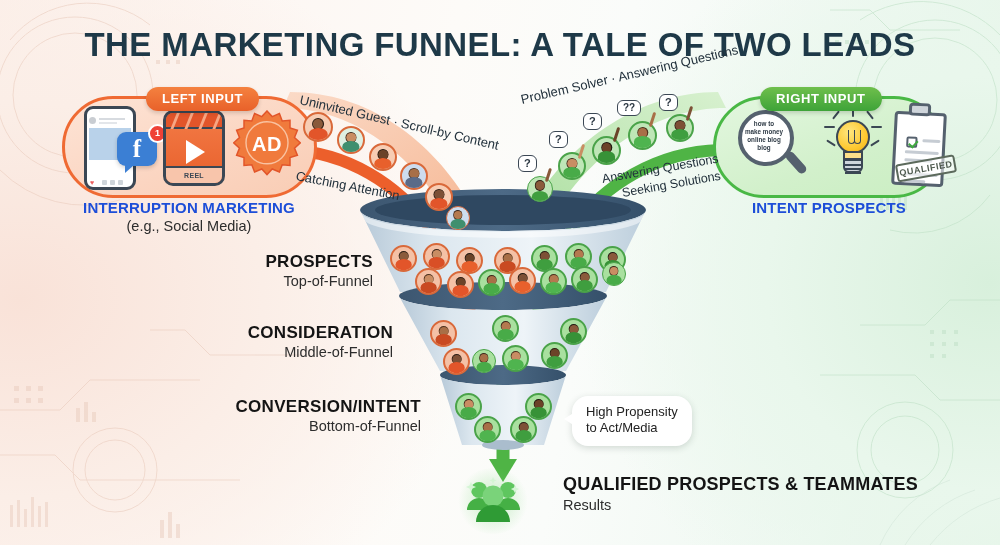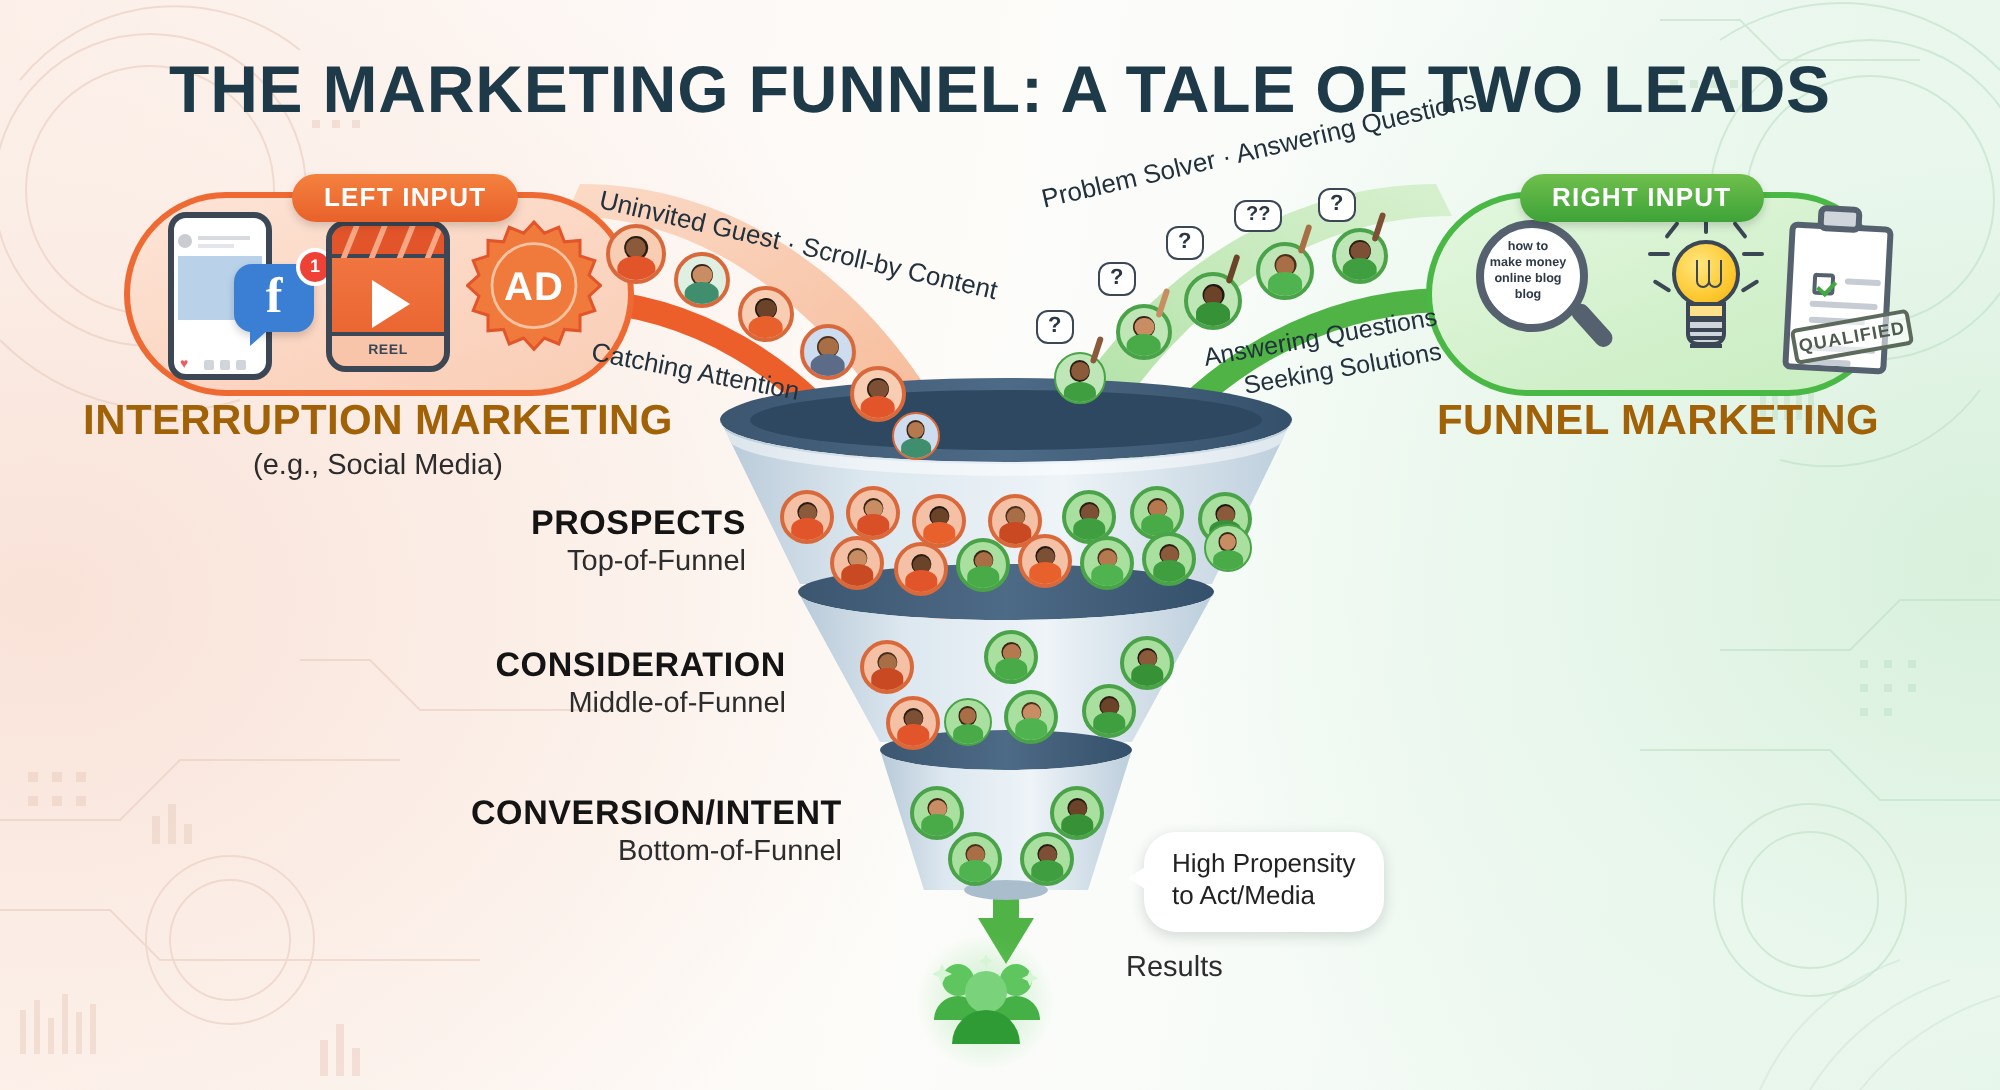--- a/index.html
+++ b/index.html
@@ -40,21 +40,21 @@
   }
   .badge{
     position:absolute;border-radius:16px;padding:4px 16px 5px;
     font-size:13px;font-weight:bold;color:#fff;letter-spacing:.6px;
     white-space:nowrap;z-index:6;box-shadow:0 2px 4px rgba(0,0,0,.16);
   }
   .badge-left{left:146px;top:87px;background:linear-gradient(180deg,#f4813f 0%,#e8612a 100%);}
   .badge-right{left:760px;top:87px;background:linear-gradient(180deg,#6fbf4c 0%,#3ea338 100%);}
 
   .cap-caption{position:absolute;text-align:center;width:300px;}
-  .cap-caption .t1{font-size:21px;font-weight:bold;color:#a16207;letter-spacing:.2px;white-space:nowrap;}
+  .cap-caption .t1{font-size:15px;font-weight:bold;color:#1d4ed8;letter-spacing:.2px;white-space:nowrap;}
   .cap-caption .t2{font-size:14.5px;color:#2c2c2c;margin-top:2px;white-space:nowrap;}
   .capcap-left{left:39px;top:199px;}
   .capcap-right{left:679px;top:199px;}
 
   
   .ic{position:absolute;}
 
   
   .phone{left:84px;top:106px;width:52px;height:84px;}
   .phone-body{position:absolute;inset:0;border-radius:9px;background:#fff;border:3px solid #3b4754;box-sizing:border-box;}
@@ -395,21 +395,21 @@
       <i class="clip-line" style="left:9px;top:44px;width:28px"></i>
       <i class="clip-line" style="left:9px;top:58px;width:34px"></i>
       <i class="clip-line" style="left:9px;top:65px;width:22px"></i>
       <div class="clip-chk"></div>
       <div class="qual-stamp">QUALIFIED</div>
     </div>
     <div class="clip-clip"></div>
   </div>
 
   <div class="cap-caption capcap-right">
-    <div class="t1">FUNNEL MARKETING</div>
+    <div class="t1">INTENT PROSPECTS</div>
   </div>
 
   <div class="arctxt" style="left:300px;top:92px;transform:rotate(13deg);transform-origin:left center;">Uninvited Guest  ·  Scroll-by Content</div>
   <div class="arctxt" style="left:296px;top:168px;transform:rotate(11deg);transform-origin:left center;">Catching Attention</div>
 
   <div class="arctxt" style="left:521px;top:92px;transform:rotate(-13deg);transform-origin:left center;">Problem Solver  ·  Answering Questions</div>
   <div class="arctxt" style="left:602px;top:172px;transform:rotate(-10deg);transform-origin:left center;font-size:12.5px;">Answering Questions</div>
   <div class="arctxt" style="left:622px;top:186px;transform:rotate(-10deg);transform-origin:left center;font-size:12.5px;">Seeking Solutions</div>
 
   <div id="arc-left-avatars">
@@ -616,36 +616,37 @@
   </div>
   <div class="stage" style="left:128px;top:323px;width:265px;">
     <div class="s1">CONSIDERATION</div>
     <div class="s2">Middle-of-Funnel</div>
   </div>
   <div class="stage" style="left:128px;top:397px;width:293px;">
     <div class="s1">CONVERSION/INTENT</div>
     <div class="s2">Bottom-of-Funnel</div>
   </div>
 
-  <div class="callout" style="left:572px;top:416px;">
+  <div class="callout" style="left:572px;top:396px;">
     <div>High Propensity</div>
     <div>to Act/Media</div>
   </div>
 
   <div class="glow"></div>
   <svg style="position:absolute;left:462px;top:476px;width:62px;height:52px" viewBox="0 0 62 52">
     <circle cx="17" cy="14" r="8" fill="#5fc65f"></circle>
     <path d="M5 34 A12 12 0 0 1 29 34 Z" fill="#45b045"></path>
     <circle cx="46" cy="14" r="8" fill="#5fc65f"></circle>
     <path d="M34 34 A12 12 0 0 1 58 34 Z" fill="#45b045"></path>
     <circle cx="31" cy="20" r="10.5" fill="#7ad37a"></circle>
     <path d="M14 46 A17 17 0 0 1 48 46 Z" fill="#2f9b35"></path>
     <g fill="#d5f5d5">
       <path d="M9 6 l1.6 3.4 3.4 1.6 -3.4 1.6 -1.6 3.4 -1.6 -3.4 -3.4 -1.6 3.4 -1.6 Z"></path>
       <path d="M53 9 l1.3 2.8 2.8 1.3 -2.8 1.3 -1.3 2.8 -1.3 -2.8 -2.8 -1.3 2.8 -1.3 Z"></path>
       <path d="M31 1 l1.1 2.4 2.4 1.1 -2.4 1.1 -1.1 2.4 -1.1 -2.4 -2.4 -1.1 2.4 -1.1 Z"></path>
     </g>
   </svg>
   <div class="result">
+    <div class="r1">QUALIFIED PROSPECTS &amp; TEAMMATES</div>
     <div class="r2">Results</div>
   </div>
 
 </div>
 
 </body></html>

